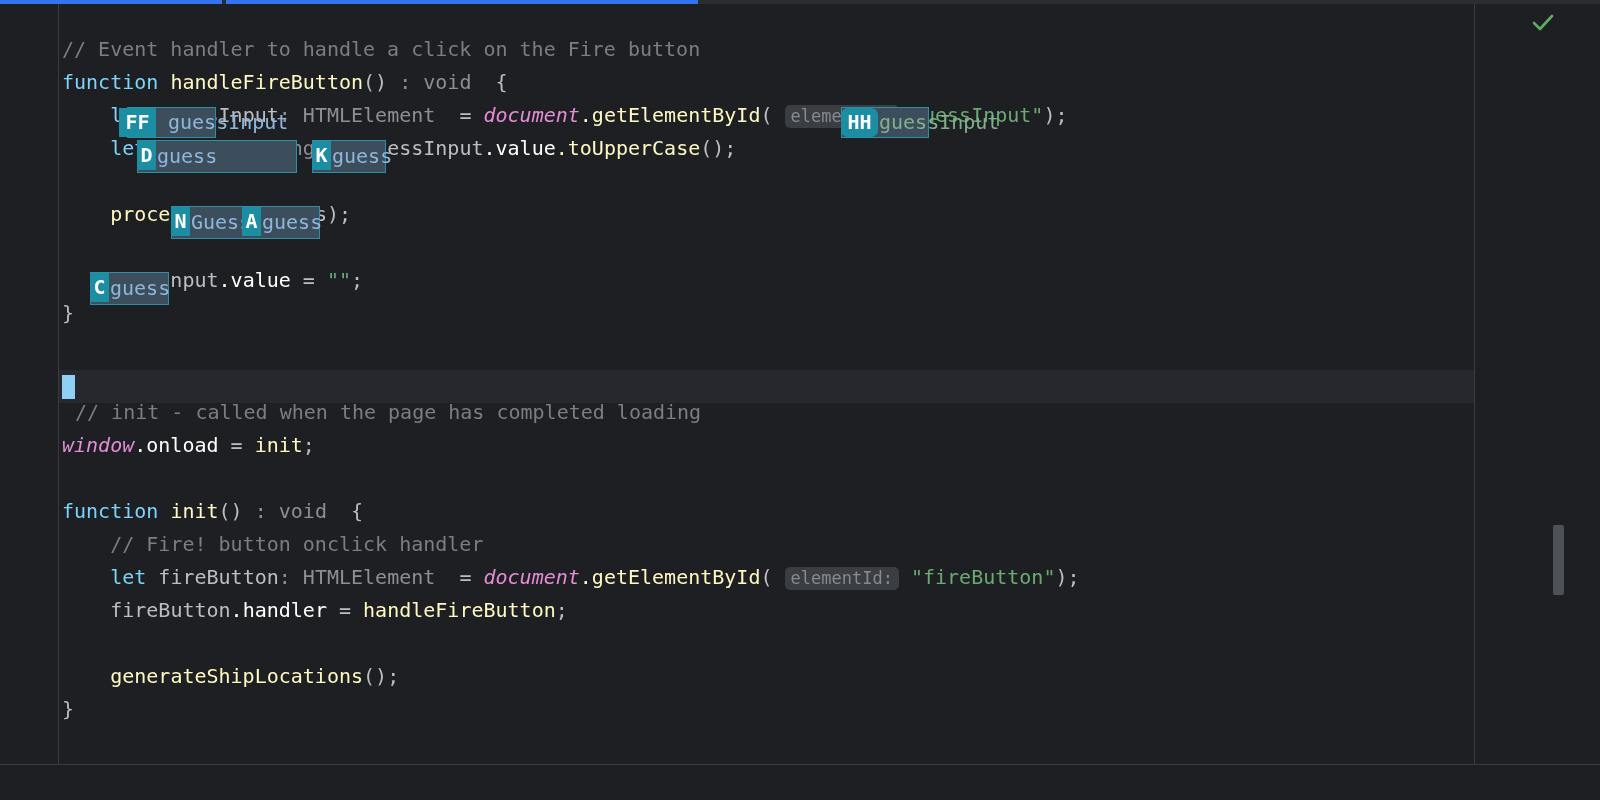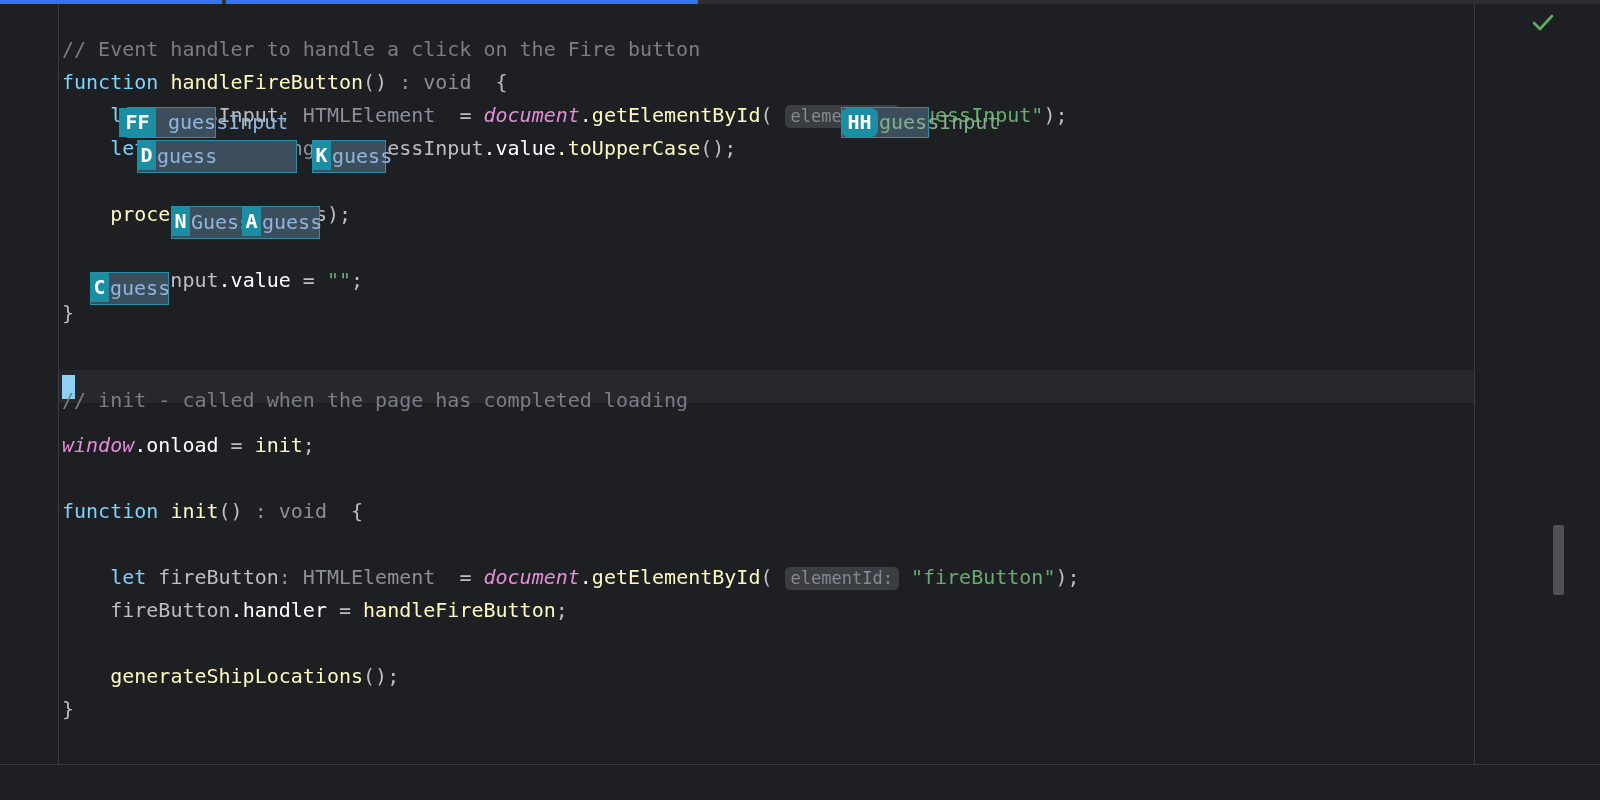--- a/index.html
+++ b/index.html
@@ -202,26 +202,27 @@
       <div class="ln" style="top:95px;">    <span class="t-kw">let</span> <span class="t-ident">guessInput</span><span class="t-type">: HTMLElement</span>  <span class="t-op">=</span> <span class="t-obj">document</span><span class="t-fn">.getElementById</span><span class="t-punct">(</span> <span class="hint">elementId:</span><span class="t-str">"guessInput"</span><span class="t-punct">);</span></div>
 
       <div class="ln" style="top:128px;">    <span class="t-kw">let</span> <span class="t-ident">guess</span><span class="t-type">: string</span>  <span class="t-op">=</span> <span class="t-ident">guessInput</span><span class="t-prop">.value</span><span class="t-fn">.toUpperCase</span><span class="t-punct">()</span><span class="t-punct">;</span></div>
 
       <div class="ln" style="top:194px;">    <span class="t-fn">processGuess</span><span class="t-punct">(</span><span class="t-ident">guess</span><span class="t-punct">);</span></div>
 
       <div class="ln" style="top:260px;">   <span class="t-ident">guessInput</span><span class="t-prop">.value</span> <span class="t-op">=</span> <span class="t-str">""</span><span class="t-punct">;</span></div>
 
       <div class="ln" style="top:293px;"><span class="t-punct">}</span></div>
 
-      <div class="ln" style="top:380px;"><span class="t-comment">// init - called when the page has completed loading</span></div>
+      <div class="ln" style="top:392px;margin-left:13px;"><span class="t-comment">// init - called when the page has completed loading</span></div>
 
       <div class="ln" style="top:425px;"><span class="t-obj">window</span><span class="t-prop">.onload</span> <span class="t-op">=</span> <span class="t-fn">init</span><span class="t-punct">;</span></div>
 
       <div class="ln" style="top:491px;"><span class="t-kw">function</span> <span class="t-fn">init</span><span class="t-punct">()</span> <span class="t-type">: void</span>  <span class="t-punct">{</span></div>
 
+      <div class="ln" style="top:524px;">    <span class="t-comment">// Fire! button onclick handler</span></div>
 
       <div class="ln" style="top:557px;">    <span class="t-kw">let</span> <span class="t-ident">fireButton</span><span class="t-type">: HTMLElement</span>  <span class="t-op">=</span> <span class="t-obj">document</span><span class="t-fn">.getElementById</span><span class="t-punct">(</span> <span class="hint">elementId:</span> <span class="t-str">"fireButton"</span><span class="t-punct">);</span></div>
 
       <div class="ln" style="top:590px;">    <span class="t-ident">fireButton</span><span class="t-prop">.handler</span> <span class="t-op">=</span> <span class="t-fn">handleFireButton</span><span class="t-punct">;</span></div>
 
       <div class="ln" style="top:656px;">    <span class="t-fn">generateShipLocations</span><span class="t-punct">()</span><span class="t-punct">;</span></div>
 
       <div class="ln" style="top:689px;"><span class="t-punct">}</span></div>
 
     </div>

